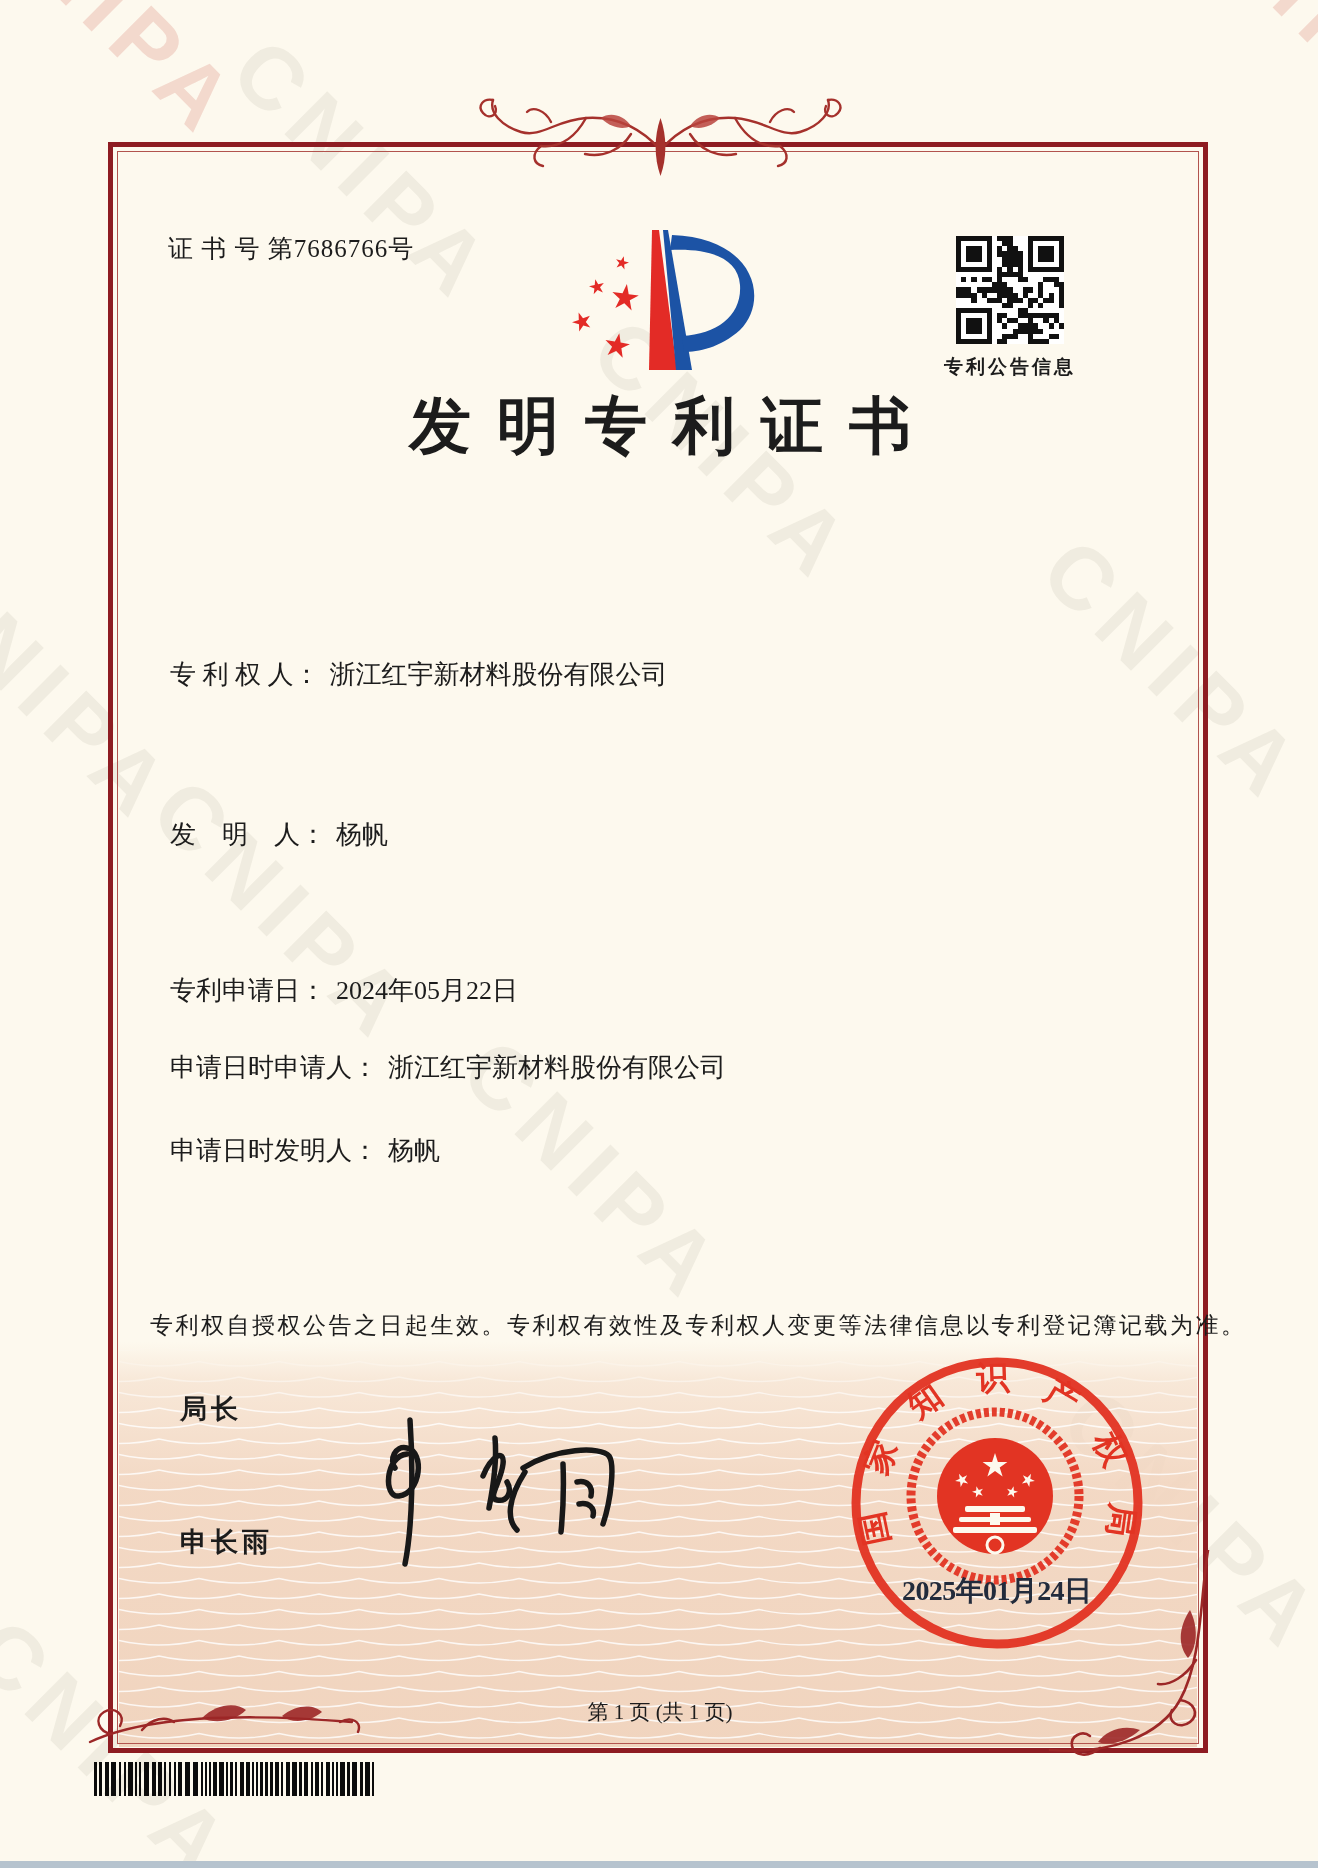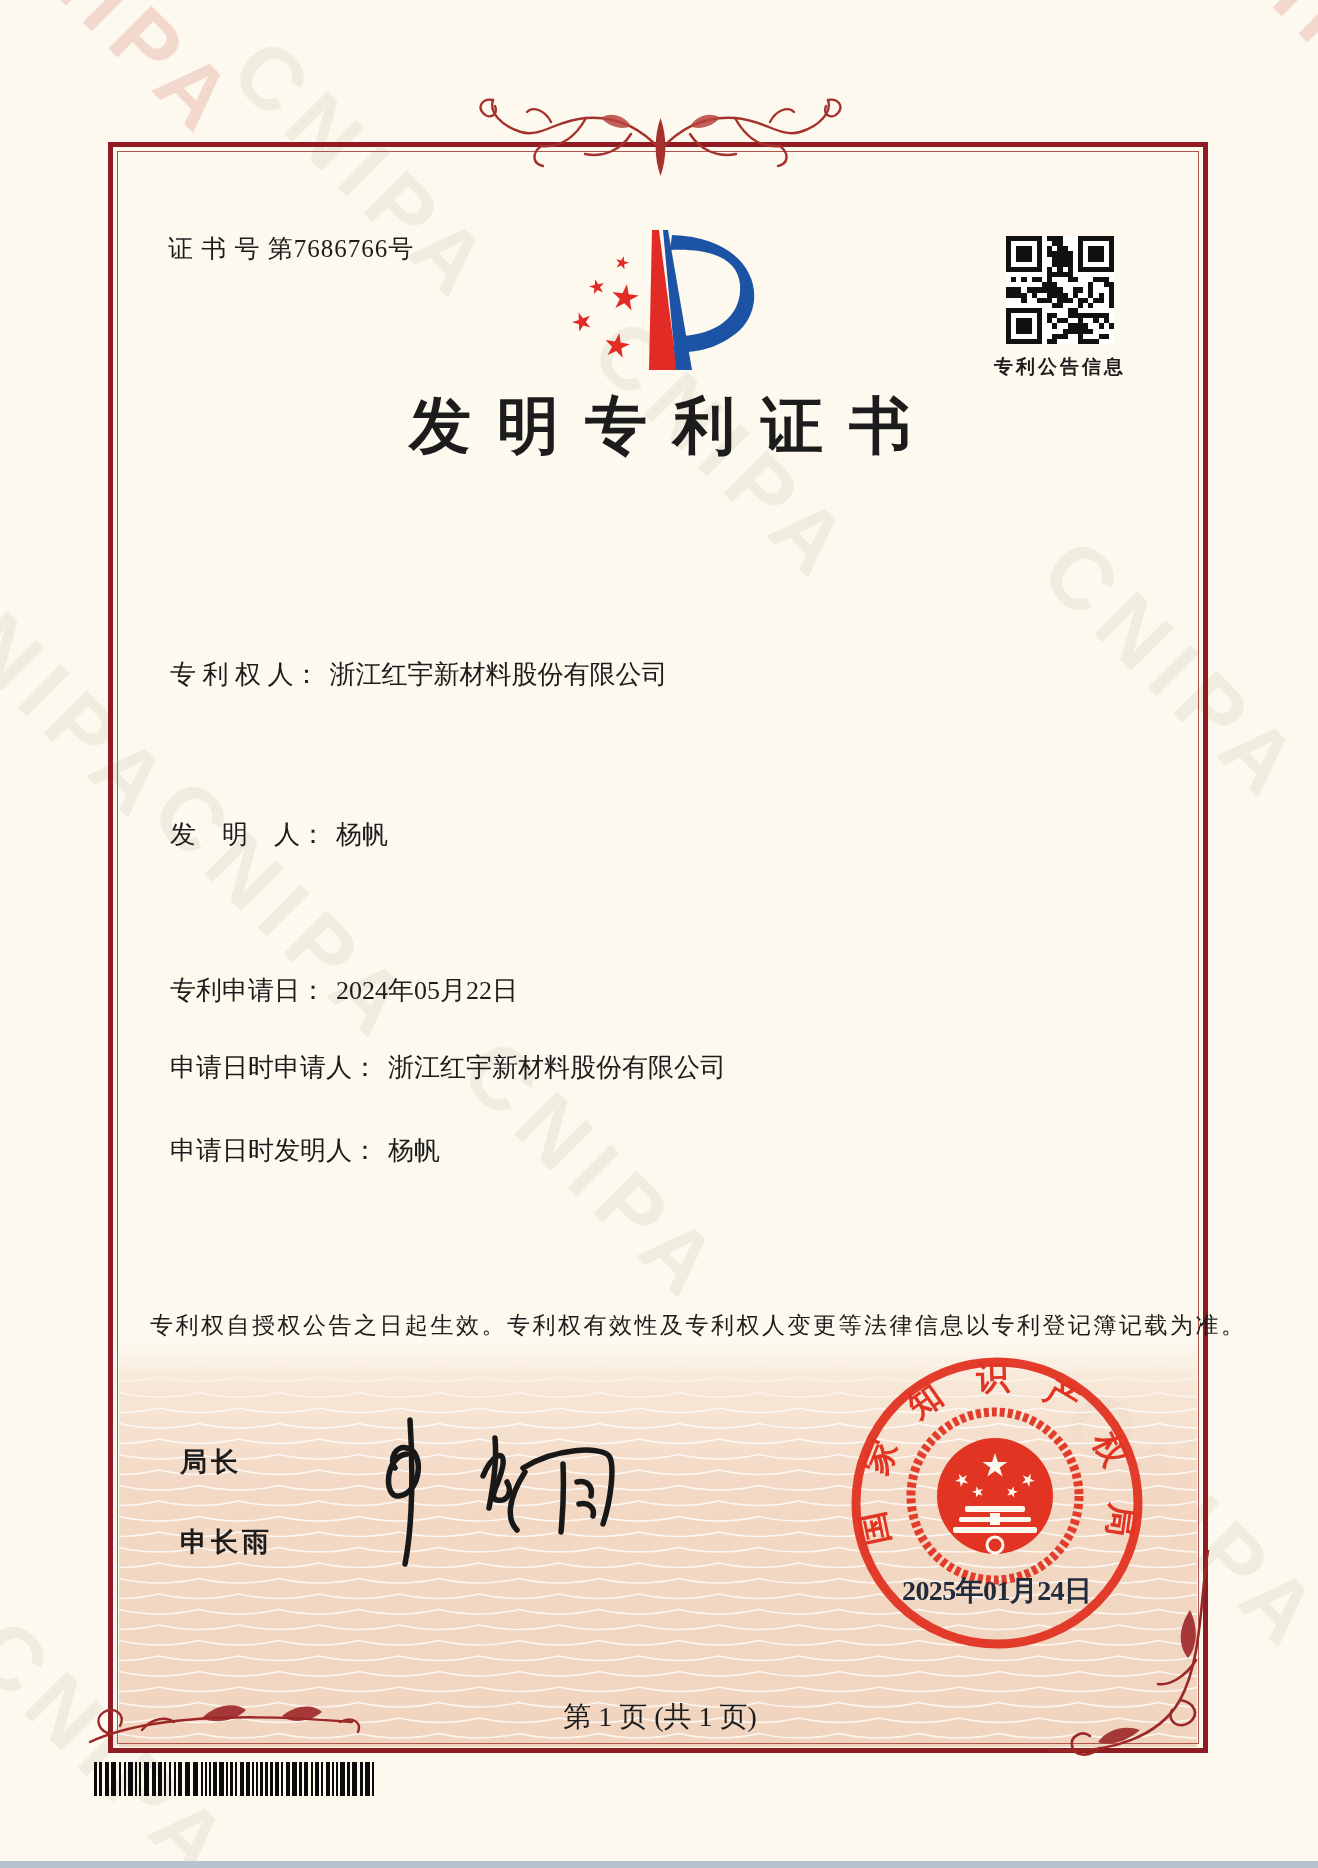--- a/index.html
+++ b/index.html
@@ -18,33 +18,33 @@
       border:1.5px solid #b2544e;box-sizing:border-box;}
   
   .guilloche{position:absolute;left:119px;top:1342px;width:1078px;height:405px;
       background:linear-gradient(180deg,rgba(244,221,203,0) 0%,rgba(243,217,197,0.55) 10%,
                  rgba(242,214,193,0.92) 35%,rgba(240,211,189,0.97) 100%);}
   .guilloche svg{position:absolute;left:0;top:0;
       -webkit-mask-image:linear-gradient(180deg,transparent 0,#000 18%);
       mask-image:linear-gradient(180deg,transparent 0,#000 18%);}
   
   .cert-no{position:absolute;left:168px;top:232px;font-size:25px;letter-spacing:1px;}
-  .qr-block{position:absolute;left:985px;top:236px;width:150px;text-align:center;}
+  .qr-block{position:absolute;left:935px;top:236px;width:150px;text-align:center;}
   .qr-box{width:108px;height:108px;margin:0 auto;background:#fff;}
   .qr-label{margin-top:10px;font-size:19px;font-weight:700;letter-spacing:3px;}
   .title{position:absolute;left:109px;top:384px;width:1100px;text-align:center;
       font-size:62px;font-weight:700;letter-spacing:26px;padding-left:28px;box-sizing:border-box;}
   .row{position:absolute;font-size:26px;white-space:nowrap;}
   .row .val{margin-left:10px;}
   .statement{position:absolute;left:150px;width:1020px;font-size:23px;white-space:nowrap;}
   .statement.l1{top:1270px;padding-left:62px;letter-spacing:2px;}
   .statement.l2{top:1310px;letter-spacing:2.5px;}
   .director{position:absolute;left:180px;font-size:27px;font-weight:600;
       font-family:"Liberation Sans","DejaVu Sans",sans-serif;letter-spacing:4px;}
-  .footer{position:absolute;left:110px;top:1698px;width:1100px;text-align:center;font-size:28px;}
+  .footer{position:absolute;left:110px;top:1698px;width:1100px;text-align:center;font-size:21px;}
   .bottom-strip{position:absolute;left:0;top:1861px;width:1318px;height:7px;background:#b6c3ce;}
   .abs{position:absolute;}
 </style>
 </head>
 <body>
 
 <div class="page">
 
   <span class="wm red" style="left:-55px;top:-45px">CNIPA</span>
   <span class="wm red" style="left:1135px;top:-60px">CNIPA</span>
@@ -407,21 +407,21 @@
   </div>
   <div class="row" style="left:170px;top:1050px">
     <span class="lbl">申请日时申请人：</span><span class="val">浙江红宇新材料股份有限公司</span>
   </div>
   <div class="row" style="left:170px;top:1133px">
     <span class="lbl">申请日时发明人：</span><span class="val">杨帆</span>
   </div>
 
   <div class="statement l2">专利权自授权公告之日起生效。专利权有效性及专利权人变更等法律信息以专利登记簿记载为准。</div>
 
-  <div class="director" style="top:1444px">局长</div>
+  <div class="director" style="top:1391px">局长</div>
   <div class="director" style="top:1524px">申长雨</div>
 
   <svg class="abs" style="left:355px;top:1412px" width="280" height="165" viewBox="0 0 280 165">
     <g stroke="#181818" stroke-width="5.5" fill="none" stroke-linecap="round" stroke-linejoin="round">
       <path d="M52,42 C30,44 28,86 44,84 C66,81 70,40 52,36 C40,33 34,48 40,56"></path>
       <path d="M55,8 C58,52 58,112 50,152"></path>
       <path d="M128,64 C136,44 150,36 148,52 C146,70 132,86 142,88 C152,90 158,80 152,70"></path>
       <path d="M140,26 C142,48 138,76 134,96"></path>
       <path d="M170,60 C152,88 152,108 162,118"></path>
       <path d="M168,56 C200,36 246,34 254,44 C260,52 256,88 248,112"></path>

